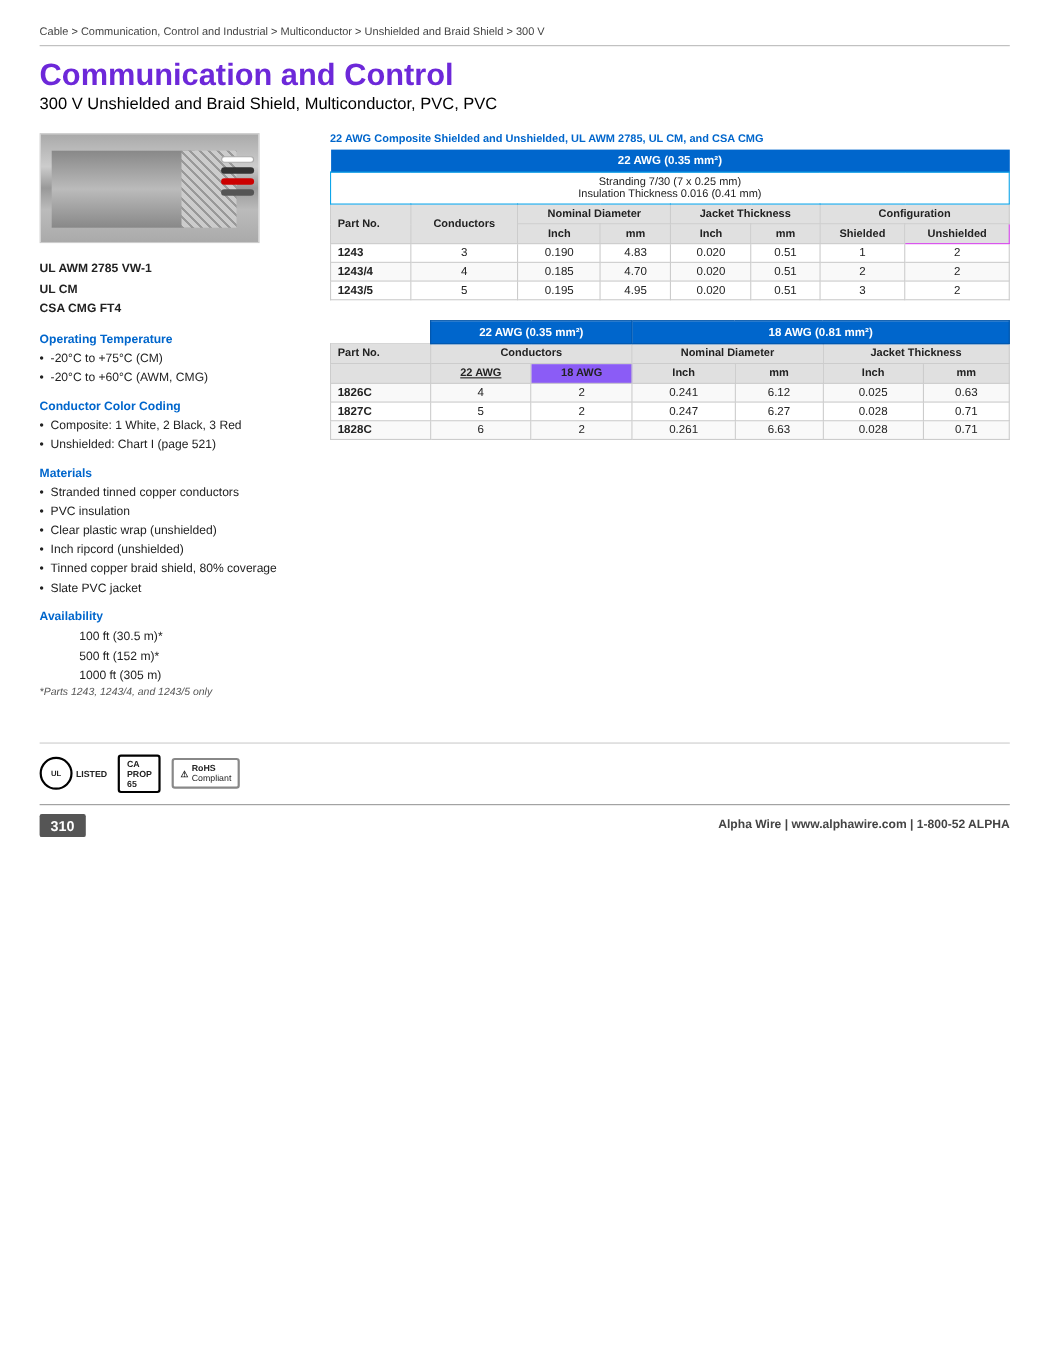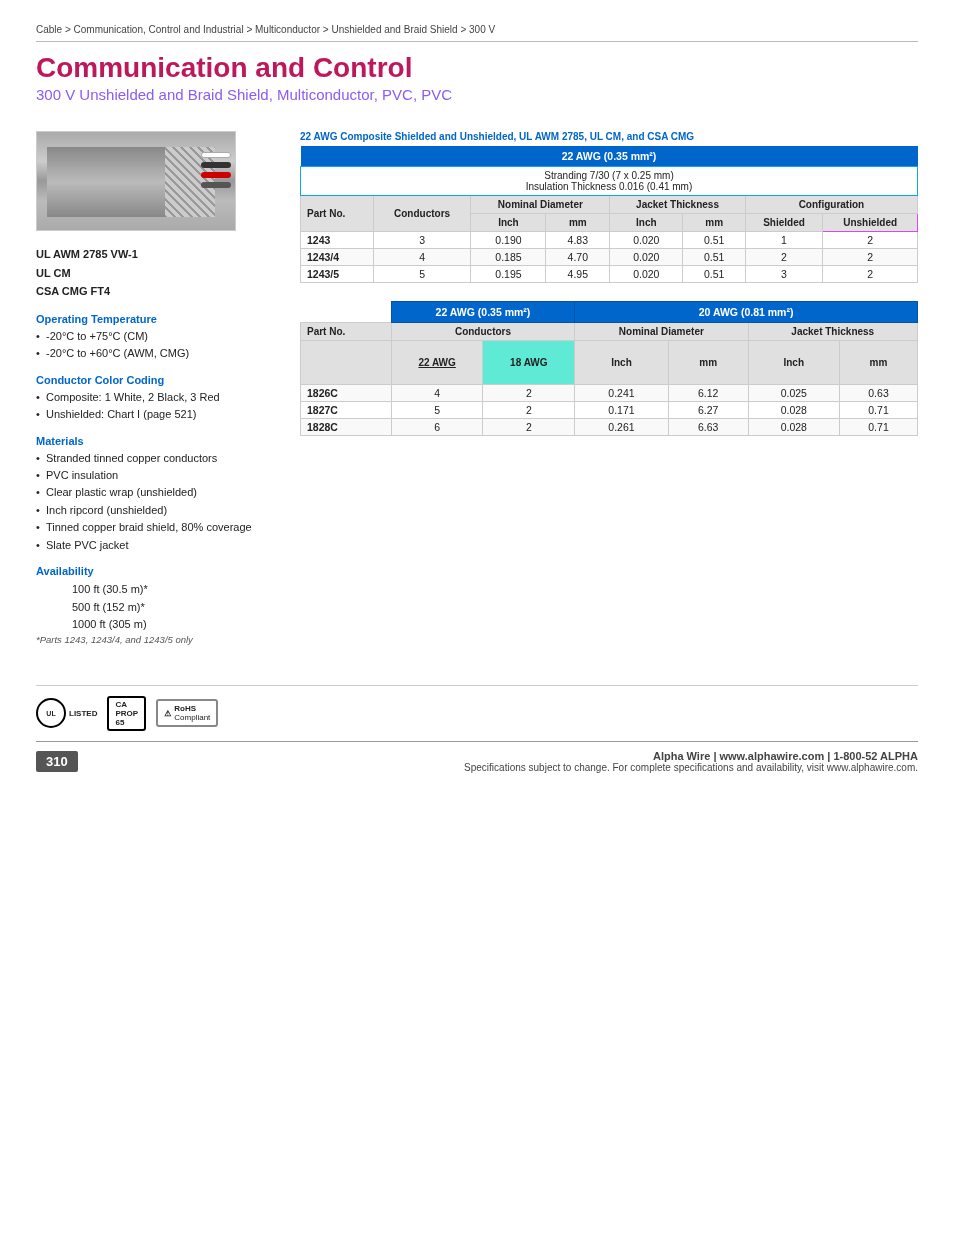--- a/index.html
+++ b/index.html
@@ -19,27 +19,27 @@
       color: #444;
       border-bottom: 1px solid #bbb;
       padding-bottom: 6px;
       margin-bottom: 10px;
     }
 
     
     .page-title {
       font-size: 28px;
       font-weight: bold;
-      color: #be185d;
+      color: #6d28d9;
       margin-bottom: 2px;
     }
     .page-subtitle {
       font-size: 15px;
-      color: #8b5cf6;
-      margin-bottom: 28px;
+      color: #000000;
+      margin-bottom: 18px;
     }
 
     
     .main-layout {
       display: flex;
       gap: 24px;
     }
 
     
     .left-col {
@@ -364,55 +364,55 @@
       </table>
     </div>
 
     <div class="table-section">
       <table>
         <tbody>
 
           <tr>
             <td style="border:none;background:#fff;"></td>
             <td colspan="2" class="t1-blue-merged" style="border:1px solid #0055aa;">22 AWG (0.35 mm²)</td>
-            <td colspan="4" class="t1-blue-merged" style="border:1px solid #0055aa;">20 AWG (0.81 mm²)</td>
+            <td colspan="4" class="t1-blue-merged" style="border:1px solid #0055aa;">18 AWG (0.81 mm²)</td>
           </tr>
 
 
           <tr class="t1-colgroup">
             <th style="text-align:left;background:#e0e0e0;border:1px solid #ccc;padding:3px 6px;">Part No.</th>
             <th colspan="2" style="background:#e0e0e0;border:1px solid #ccc;padding:3px 6px;">Conductors</th>
             <th colspan="2" style="background:#e0e0e0;border:1px solid #ccc;padding:3px 6px;">Nominal Diameter</th>
             <th colspan="2" style="background:#e0e0e0;border:1px solid #ccc;padding:3px 6px;">Jacket Thickness</th>
           </tr>
 
           <tr class="t1-colgroup">
             <th style="background:#e0e0e0;border:1px solid #ccc;padding:3px 6px;"></th>
             <th style="background:#e0e0e0;border:1px solid #ccc;padding:3px 6px;text-decoration:underline;">22 AWG</th>
-            <th style="background:#5eead4;border:1px solid #ccc;padding:16px 6px;">18 AWG</th>
+            <th style="background:#8b5cf6;border:1px solid #ccc;padding:3px 6px;">18 AWG</th>
             <th style="background:#e0e0e0;border:1px solid #ccc;padding:3px 6px;">Inch</th>
             <th style="background:#e0e0e0;border:1px solid #ccc;padding:3px 6px;">mm</th>
             <th style="background:#e0e0e0;border:1px solid #ccc;padding:3px 6px;">Inch</th>
             <th style="background:#e0e0e0;border:1px solid #ccc;padding:3px 6px;">mm</th>
           </tr>
 
           <tr class="data-row">
             <td>1826C</td>
             <td>4</td>
             <td>2</td>
             <td>0.241</td>
             <td>6.12</td>
             <td>0.025</td>
             <td>0.63</td>
           </tr>
           <tr class="data-row">
             <td>1827C</td>
             <td>5</td>
             <td>2</td>
-            <td>0.171</td>
+            <td>0.247</td>
             <td>6.27</td>
             <td>0.028</td>
             <td>0.71</td>
           </tr>
           <tr class="data-row">
             <td>1828C</td>
             <td>6</td>
             <td>2</td>
             <td>0.261</td>
             <td>6.63</td>
@@ -444,15 +444,14 @@
       <div style="font-weight:bold;">RoHS</div>
       <div>Compliant</div>
     </div>
   </div>
 </div>
 
 <div class="page-footer">
   <div class="page-number-box">310</div>
   <div class="footer-right-text">
     <div class="footer-brand">Alpha Wire | www.alphawire.com | 1-800-52 ALPHA</div>
-    <div>Specifications subject to change. For complete specifications and availability, visit www.alphawire.com.</div>
   </div>
 </div>
 
 </body></html>

